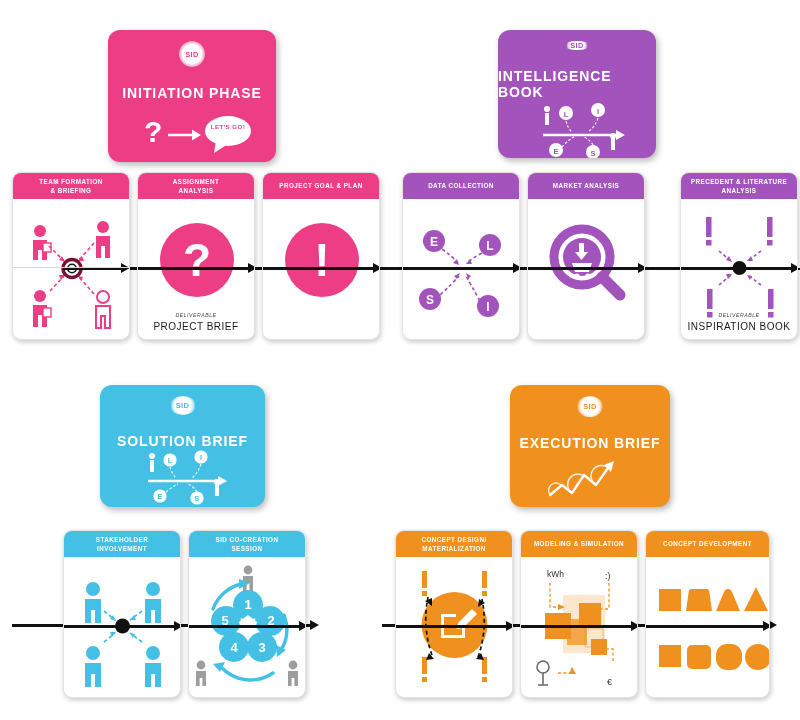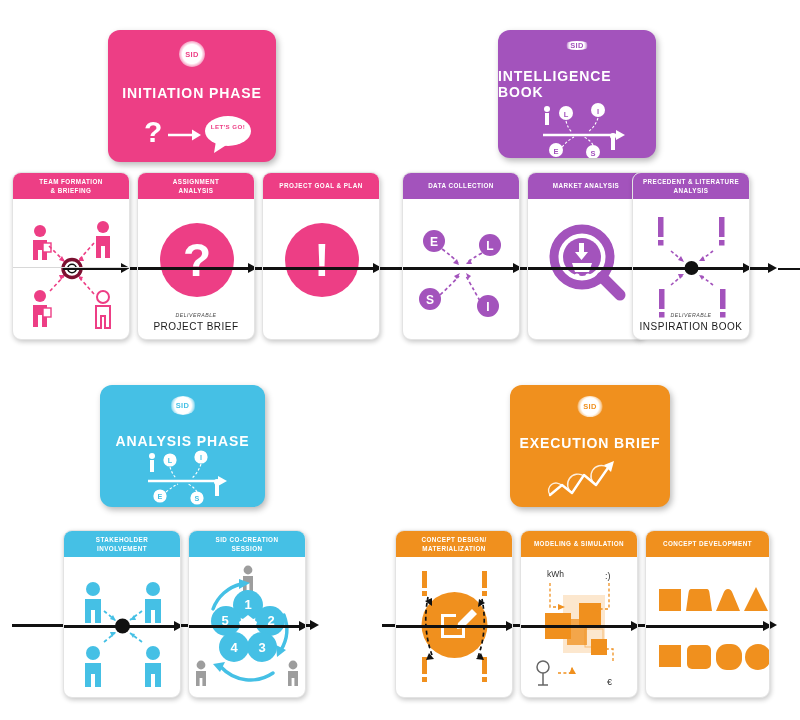--- a/index.html
+++ b/index.html
@@ -129,21 +129,21 @@
         <path d="M64,47 Q70,40 76,37" stroke="#fff" stroke-width="1.1" fill="none" stroke-dasharray="2.5,2"></path>
         <path d="M95,45 Q92,40 86,37" stroke="#fff" stroke-width="1.1" fill="none" stroke-dasharray="2.5,2"></path>
       </svg>
     </div>
   </div>
 
   <div class="phase-card" style="left:100px; top:385px; width:165px; height:122px; background:#45C0E5;">
     <div class="sid-badge" style="color:#45C0E5;">
         <span>SID</span>
       </div>
-    <div class="phase-title">ANALYSIS PHASE</div>
+    <div class="phase-title">SOLUTION BRIEF</div>
     <div class="phase-art">
       <svg width="165" height="58" viewBox="0 0 165 58">
         <line x1="48" y1="32" x2="118" y2="32" stroke="#fff" stroke-width="2.4"></line>
         <polygon points="118,27 127,32 118,37" fill="#fff"></polygon>
         <rect x="50" y="11" width="4" height="12" fill="#fff"></rect>
           <circle cx="52" cy="7" r="3" fill="#fff"></circle>
         <rect x="115" y="35" width="4" height="12" fill="#fff"></rect>
           <circle cx="117" cy="33" r="3" fill="#fff"></circle>
         <circle cx="70" cy="11" r="6.6" fill="#fff"></circle>
           <text x="70" y="14.3" font-size="7.2" font-weight="bold" fill="#45C0E5" text-anchor="middle" font-family="Liberation Sans, sans-serif">L</text>
@@ -304,21 +304,21 @@
           <polygon points="47,53 60,53 53.5,61"></polygon>
           <path d="M44,64 h20 l-3,9 h-14z"></path>
           <circle cx="49" cy="77" r="2.6"></circle>
             <circle cx="60" cy="77" r="2.6"></circle>
         </g>
       </svg>
       <div class="cspine" style="left:0px;top:67.5px;width:112px;"></div>
     </div>
   </div>
 
-  <div class="step-card" style="left:632px; top:172px; width:118px; height:168px;">
+  <div class="step-card" style="left:680px; top:172px; width:118px; height:168px;">
     <div class="step-head" style="background:#A353BC;">
       <span><span>PRECEDENT &amp; LITERATURE</span><br>
       <span>ANALYSIS</span></span>
     </div>
     <div class="step-body">
       <svg width="118" height="142" viewBox="0 0 118 142" style="position:absolute;left:0;top:0;">
         <g fill="#A353BC">
           <rect x="25" y="18" width="5.5" height="20"></rect>
             <rect x="25" y="41" width="5.5" height="5.5"></rect>
           <rect x="86" y="18" width="5.5" height="20"></rect>

